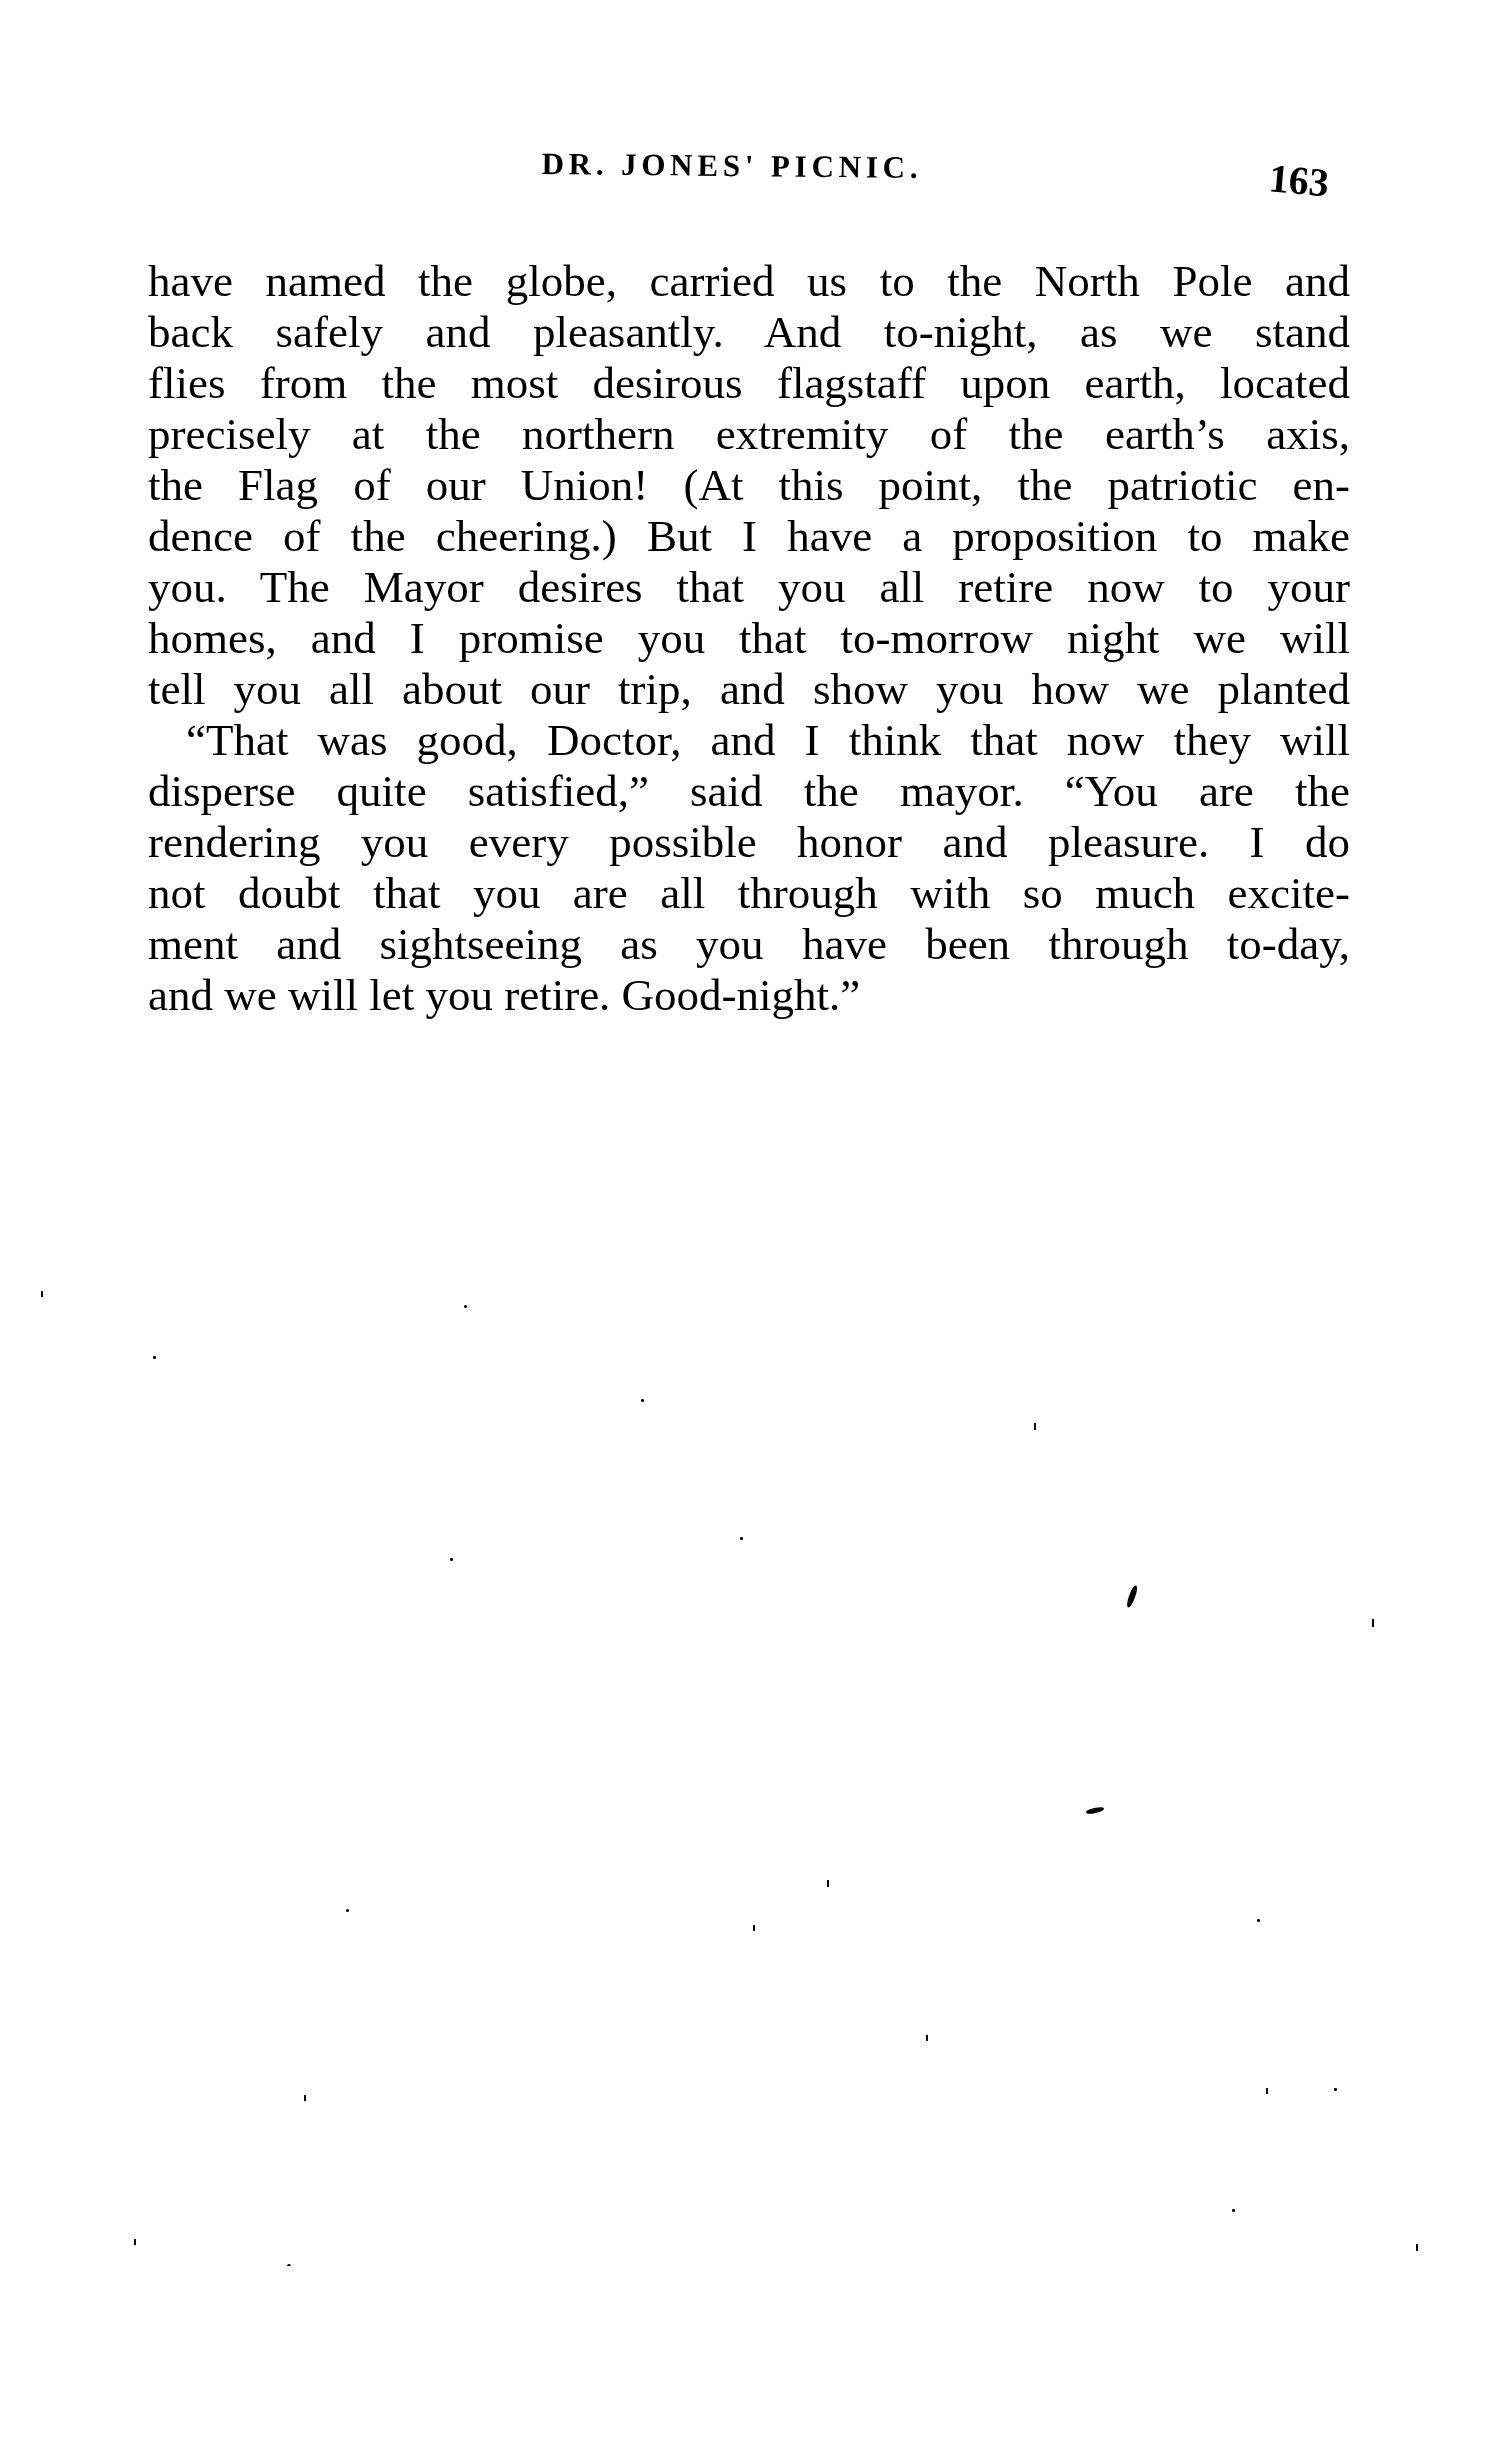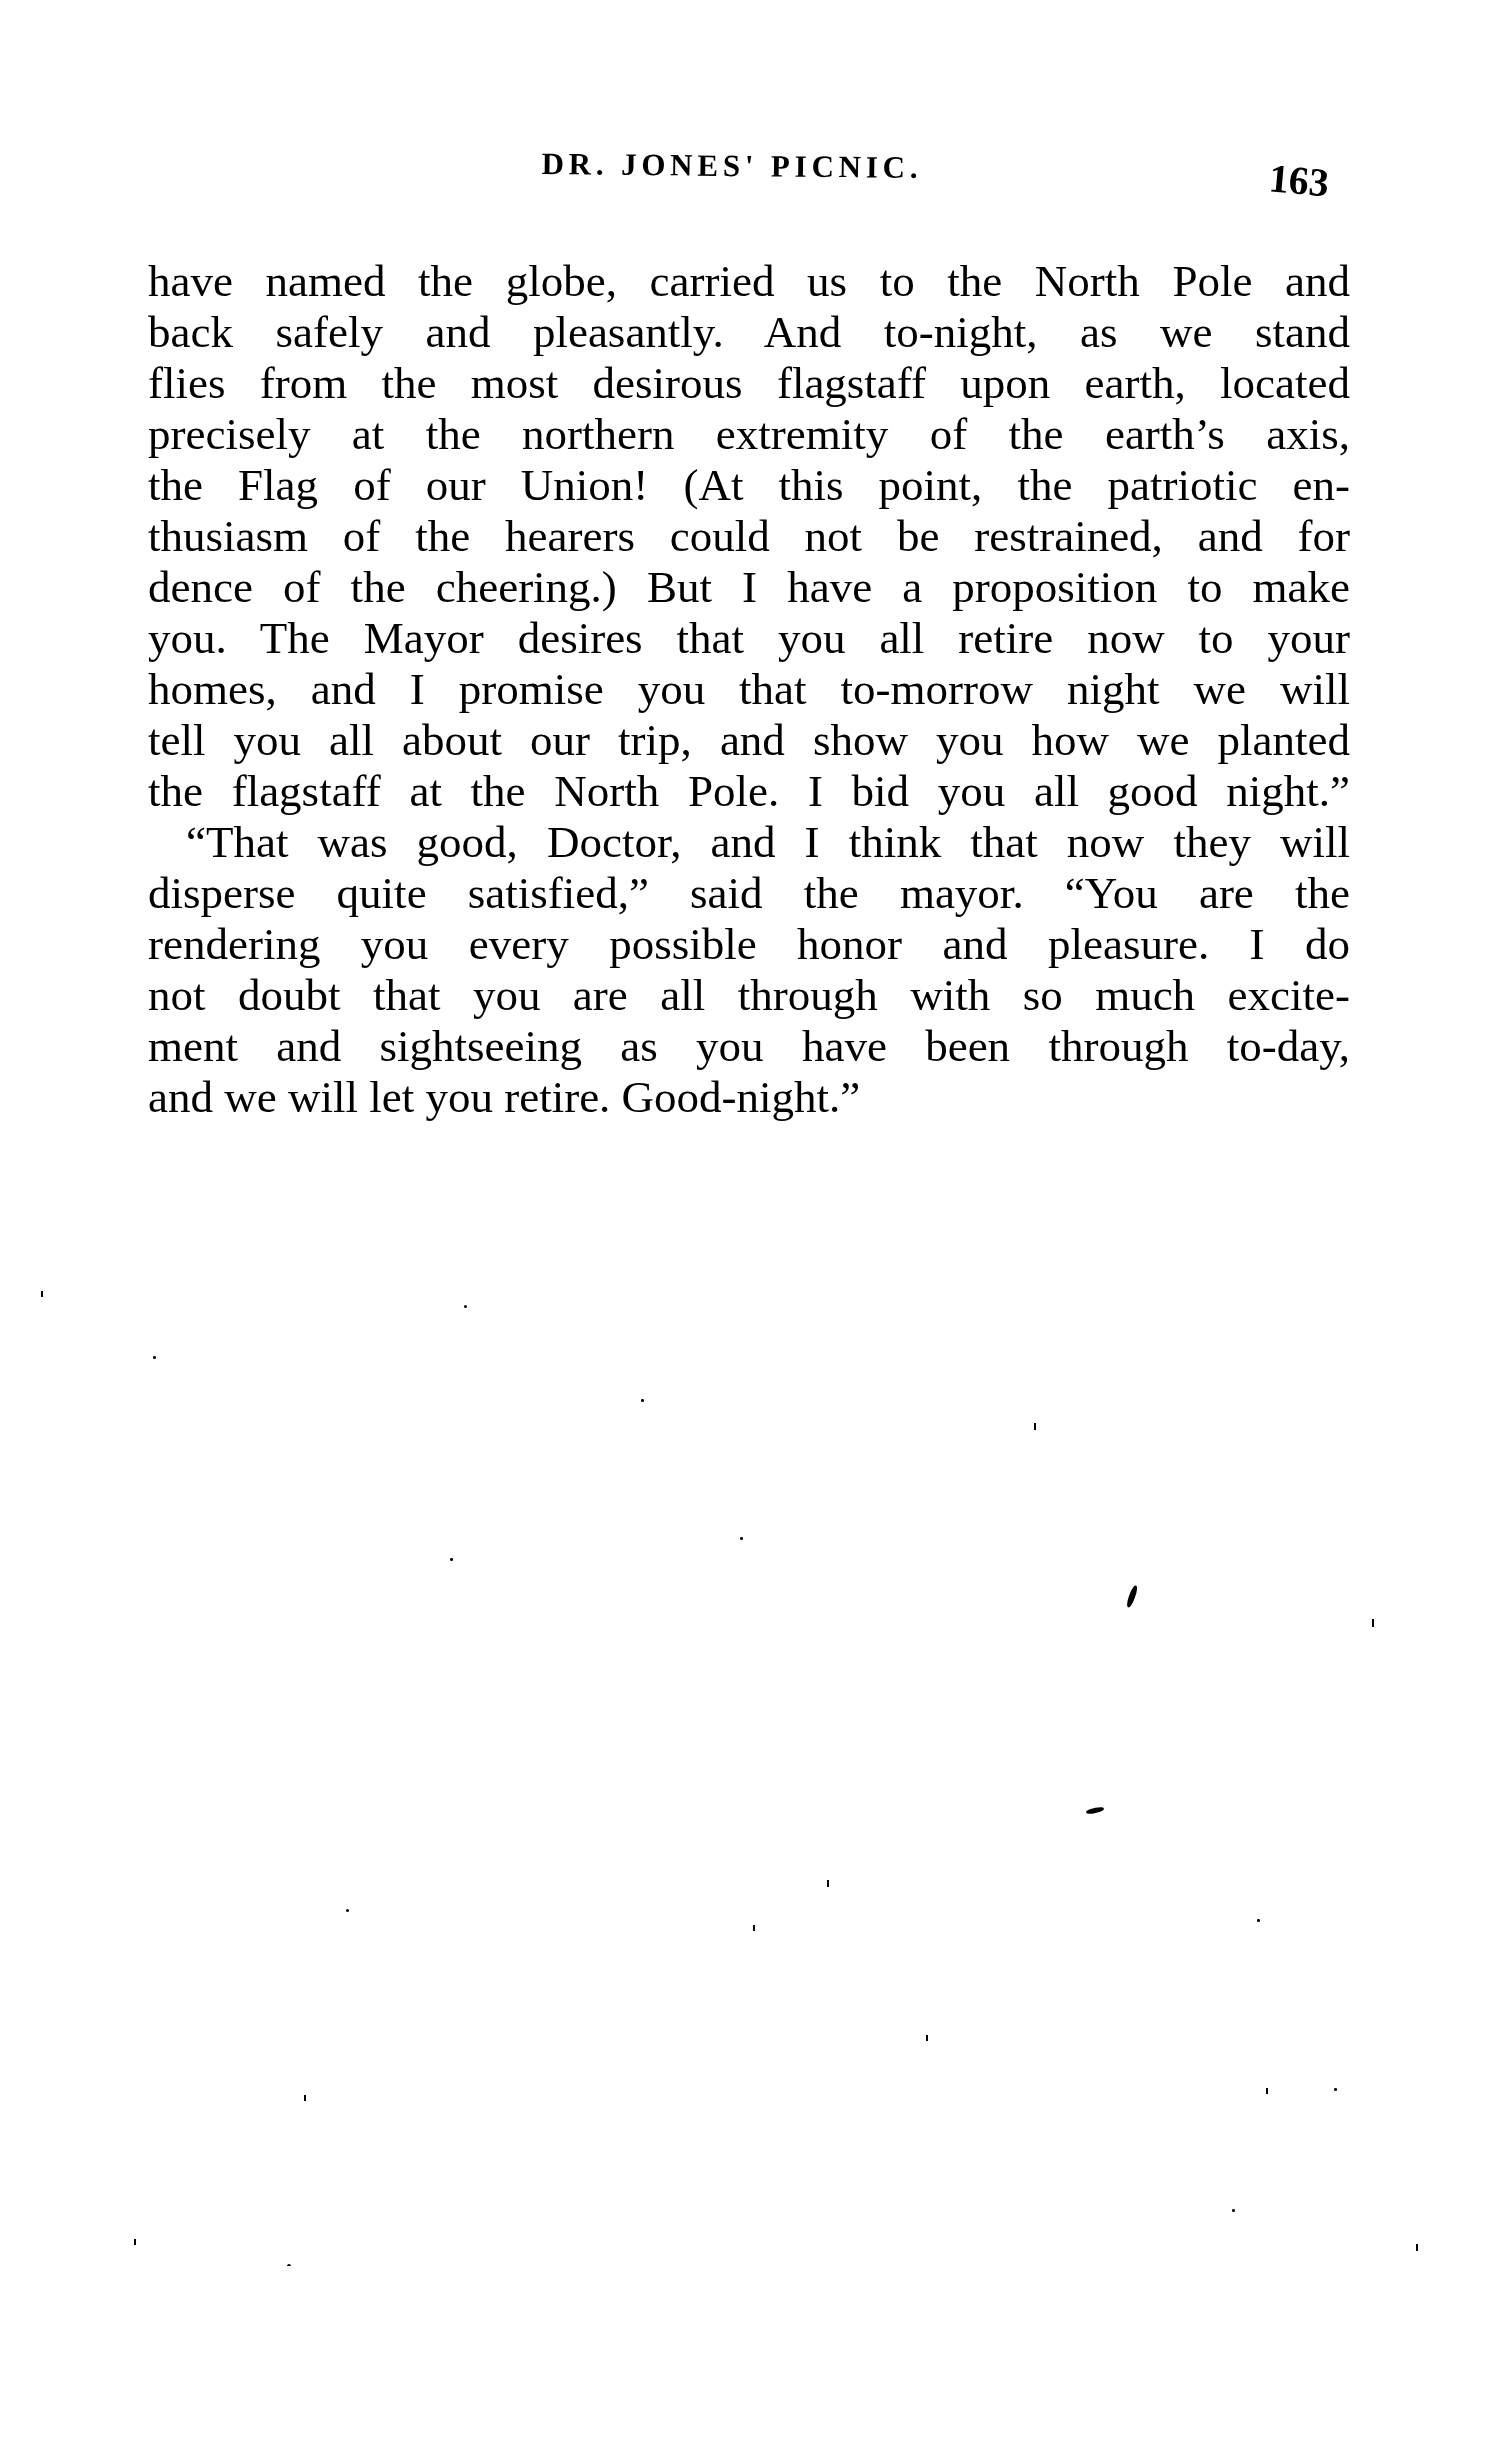--- a/index.html
+++ b/index.html
@@ -68,26 +68,24 @@
   </div>
 
   <div class="page-number">163</div>
 
   <div class="text-block">
     <div class="line">have named the globe, carried us to the North Pole and</div>
     <div class="line">back safely and pleasantly.  And to-night, as we stand</div>
     <div class="line">flies from the most desirous flagstaff upon earth, located</div>
     <div class="line">precisely at the northern extremity of the earth’s axis,</div>
     <div class="line">the Flag of our Union! (At this point, the patriotic en-</div>
-    <div class="line">thusiasm of the hearers could not be restrained, and for</div>
     <div class="line">dence of the cheering.) But I have a proposition to make</div>
     <div class="line">you.  The Mayor desires that you all retire now to your</div>
     <div class="line">homes, and I promise you that to-morrow night we will</div>
     <div class="line">tell you all about our trip, and show you how we planted</div>
-    <div class="line">the flagstaff at the North Pole. I bid you all good night.”</div>
     <div class="line indent">“That was good, Doctor, and I think that now they will</div>
     <div class="line">disperse quite satisfied,” said the mayor.  “You are the</div>
     <div class="line">rendering you every possible honor and pleasure.  I do</div>
     <div class="line">not doubt that you are all through with so much excite-</div>
     <div class="line">ment and sightseeing as you have been through to-day,</div>
     <div class="line last">and we will let you retire.  Good-night.”</div>
   </div>
 
   <div class="speck" style="left:41px;top:1291px;width:2.1px;height:6.2px;"></div>
   <div class="speck dot" style="left:464px;top:1305px;width:3.4px;height:3.4px;"></div>

